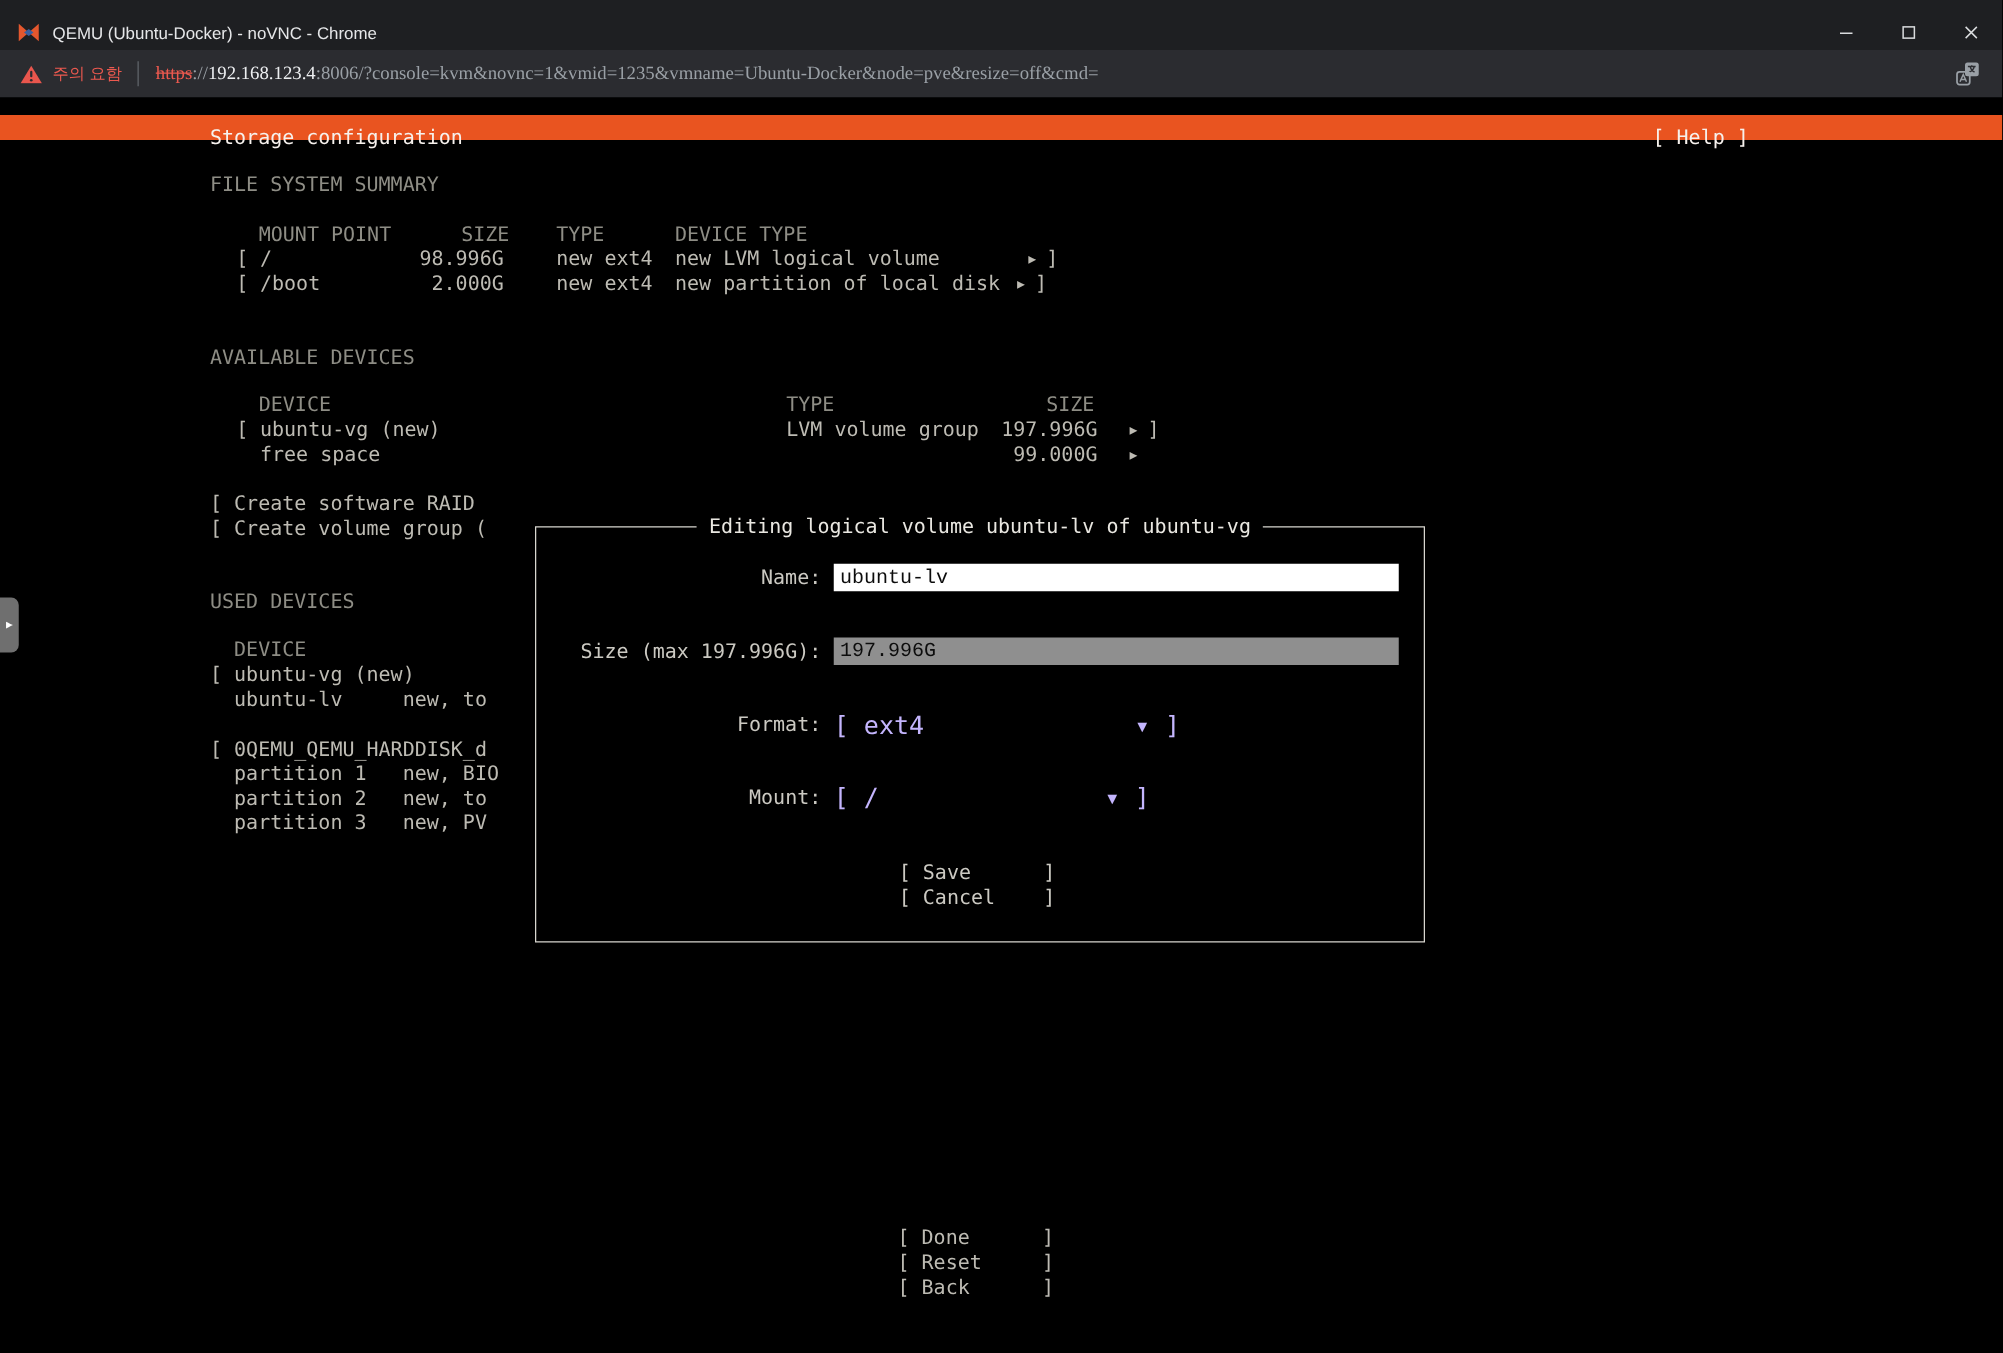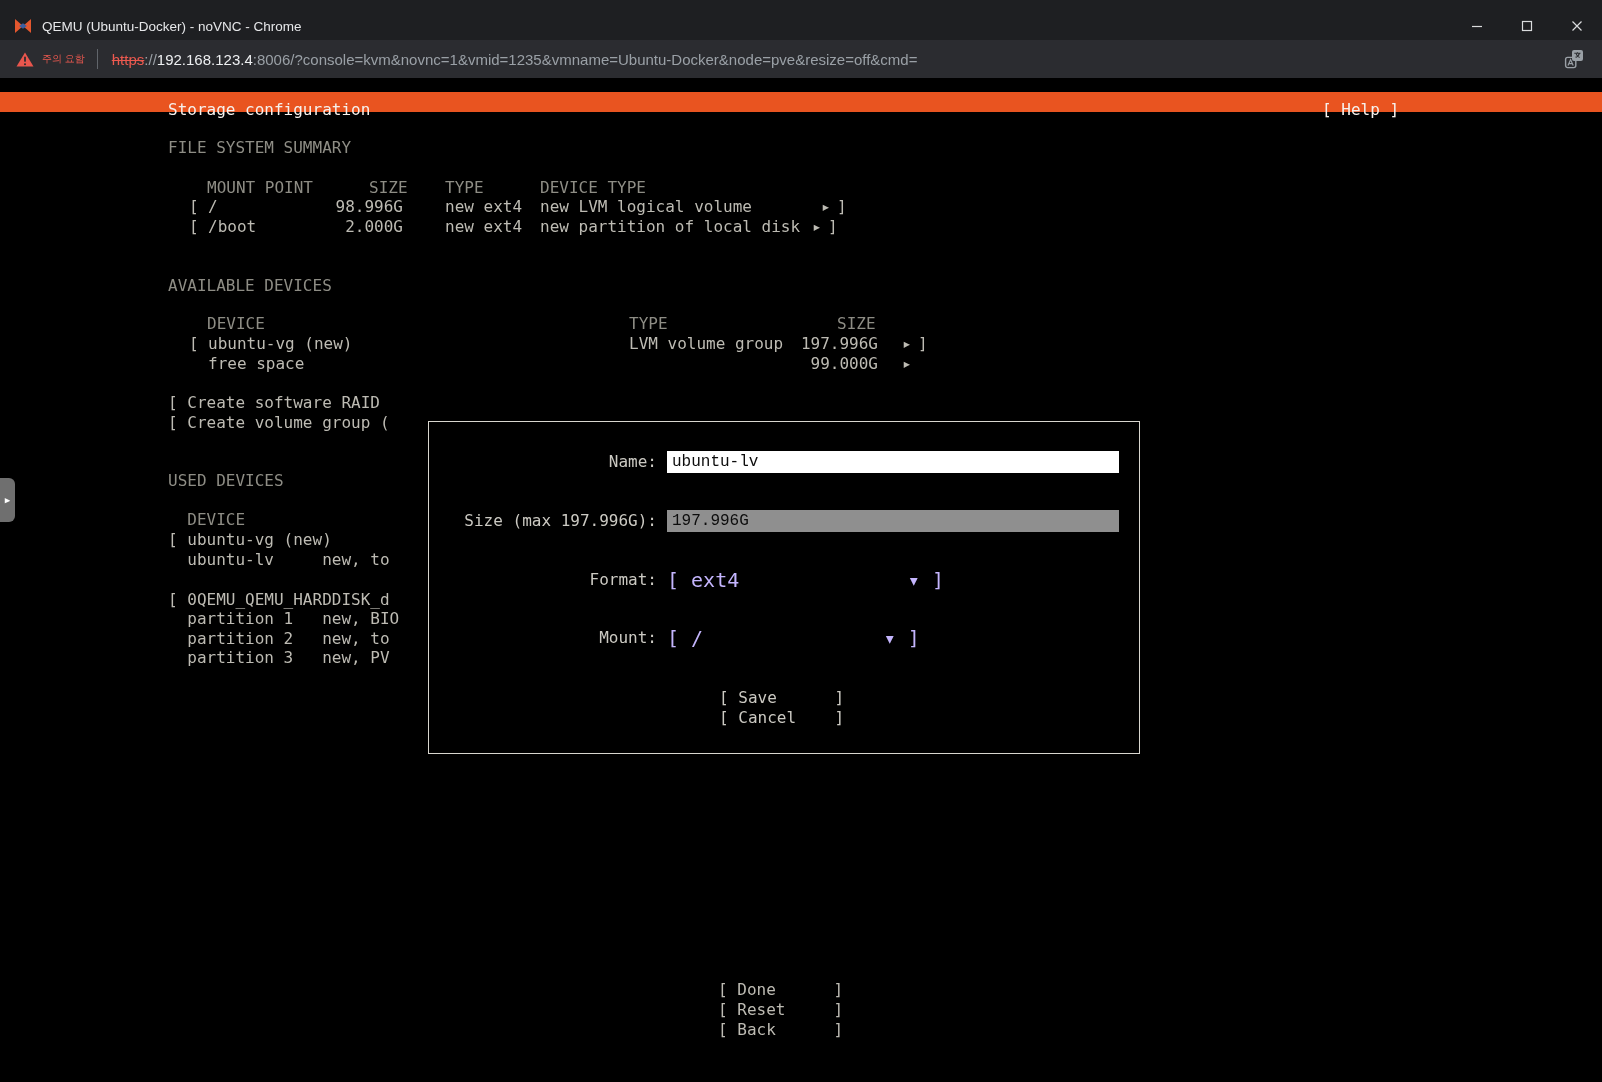--- a/index.html
+++ b/index.html
@@ -10,23 +10,23 @@
   
   .titlebar { position:absolute; top:0; left:0; right:0; height:52px; background:#1e1f22;
               display:flex; align-items:center; padding-left:14px; gap:10px; }
   .title-text { font-family:"Liberation Sans", sans-serif; font-size:13.5px; color:#e6e7e9; }
   .win-controls { margin-left:auto; display:flex; height:100%; }
   .win-btn { width:50px; height:100%; display:flex; align-items:center; justify-content:center; cursor:default; }
 
   
   .toolbar { position:absolute; top:40px; left:0; right:0; height:38px; background:#2b2c30;
              display:flex; align-items:center; padding-left:16px; }
-  .warn-text { color:#ec594f; font-family:"Liberation Sans", sans-serif; font-size:10px; margin:0 12px 0 8px; }
+  .warn-text { color:#ec594f; font-family:"Liberation Sans", sans-serif; font-size:13px; margin:0 12px 0 8px; }
   .divider { width:1px; height:20px; background:#61656b; margin-right:14px; }
-  .url { font-family:Liberation Sans, sans-serif; font-size:15px; color:#9aa0a6; white-space:nowrap; }
+  .url { font-family:Liberation Serif, serif; font-size:15px; color:#9aa0a6; white-space:nowrap; }
   .url .scheme { color:#ec594f; text-decoration:line-through; }
   .url .host { color:#edeff1; }
   .translate { margin-left:auto; margin-right:18px; display:flex; align-items:center; }
 
   
   .page { position:absolute; top:78px; left:0; right:0; bottom:0; background:#000; }
   .term-header { position:absolute; top:14px; left:0; right:0; height:20px; background:#e95420; }
   .term-header .t { position:absolute; left:168px; top:0; line-height:36px; font-size:16px; color:#f6f1ed; white-space:pre; }
   .term-header .h { position:absolute; left:1322px; top:0; line-height:36px; font-size:16px; color:#f6f1ed; white-space:pre; }
 
@@ -179,20 +179,21 @@
     <div class="tline muted" style="left:168px; top:393px;">USED DEVICES</div>
     <div class="tline muted" style="left:168px; top:432px;">  DEVICE</div>
     <div class="tline rowtx" style="left:168px; top:452px;">[ ubuntu-vg (new)</div>
     <div class="tline rowtx" style="left:168px; top:472px;">  ubuntu-lv     new, to</div>
     <div class="tline rowtx" style="left:168px; top:512px;">[ 0QEMU_QEMU_HARDDISK_d</div>
     <div class="tline rowtx" style="left:168px; top:531px;">  partition 1   new, BIO</div>
     <div class="tline rowtx" style="left:168px; top:551px;">  partition 2   new, to</div>
     <div class="tline rowtx" style="left:168px; top:570px;">  partition 3   new, PV</div>
 
     <div class="dialog">
+      <div class="dlg-title">Editing logical volume ubuntu-lv of ubuntu-vg</div>
 
       <div class="dlg-label" style="top:30px;">Name:</div>
       <input class="dlg-input input-white" style="top: 29px;" type="text" value="ubuntu-lv">
 
       <div class="dlg-label" style="top:89px;">Size (max 197.996G):</div>
       <input class="dlg-input input-gray" style="top: 88px;" type="text" value="197.996G">
 
       <div class="dlg-label" style="top:148px;">Format:</div>
       <div class="dlg-value" style="top:148px;">[ ext4              ▾ ]</div>
 

